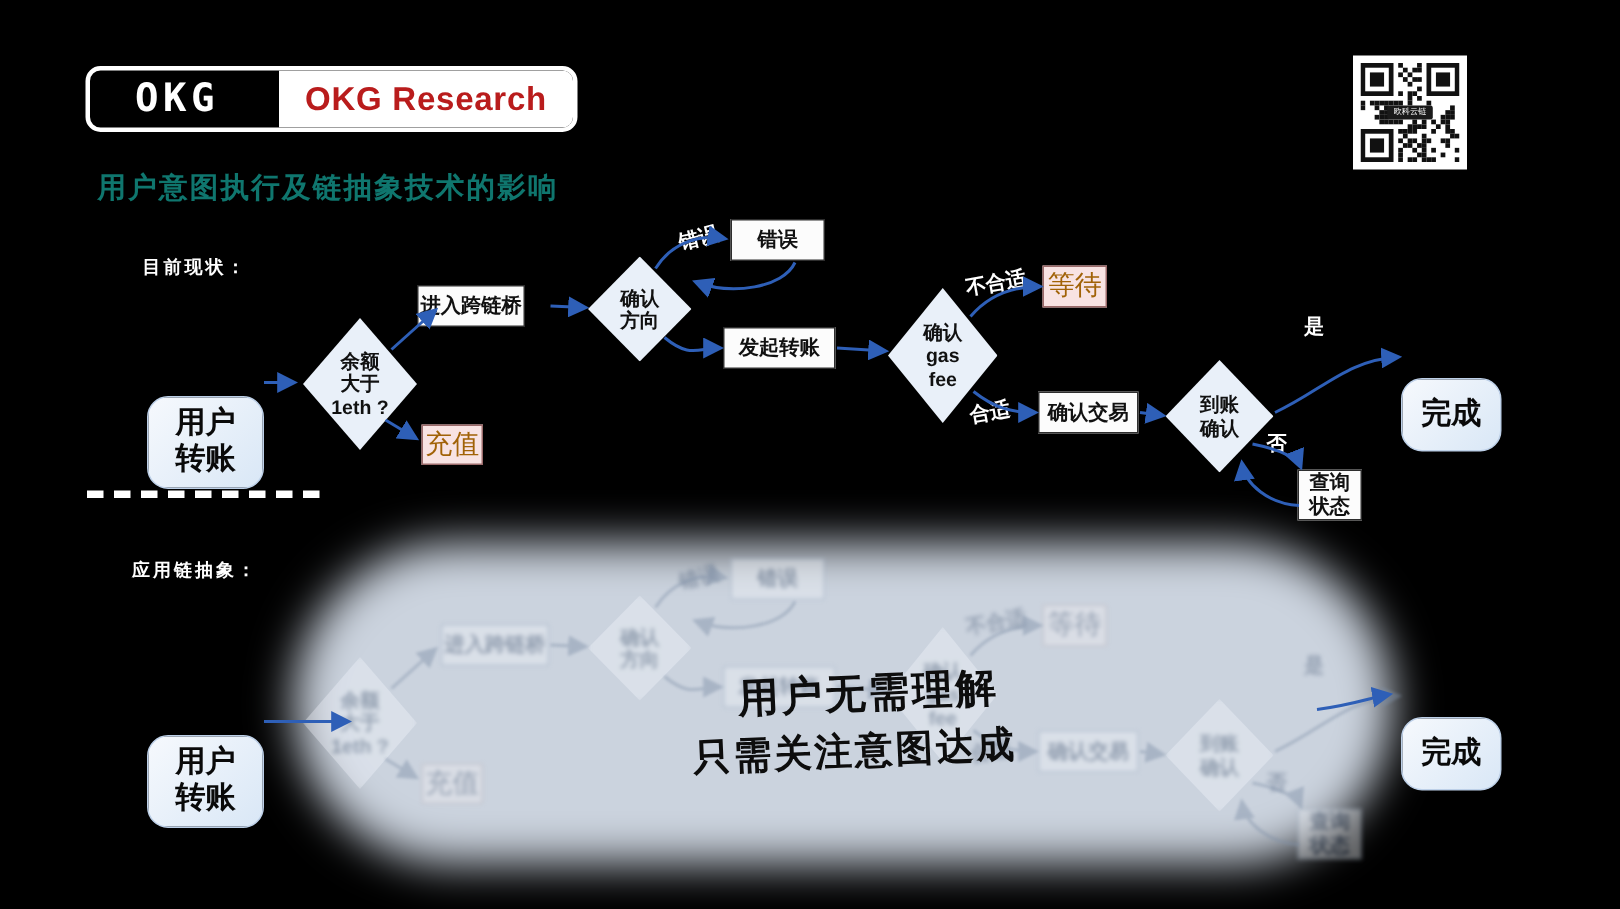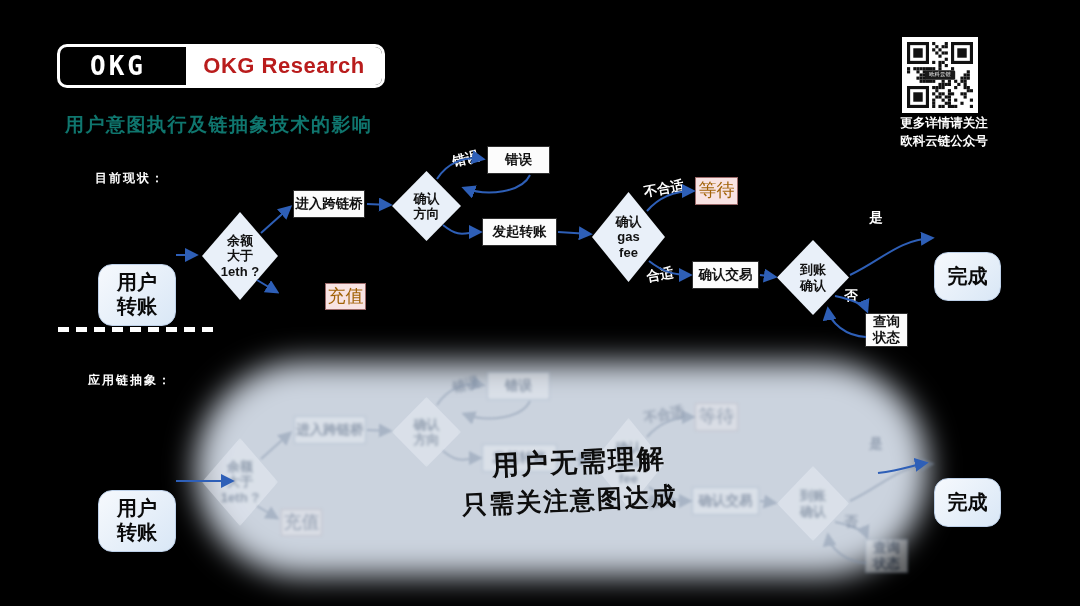--- a/index.html
+++ b/index.html
@@ -203,24 +203,20 @@
         <rect x="42" y="0" width="21" height="21" fill="#111"></rect>
         <rect x="45" y="3" width="15" height="15" fill="#fff"></rect>
         <rect x="48" y="6" width="9" height="9" fill="#111"></rect>
         <rect x="0" y="42" width="21" height="21" fill="#111"></rect>
         <rect x="3" y="45" width="15" height="15" fill="#fff"></rect>
         <rect x="6" y="48" width="9" height="9" fill="#111"></rect>
         <rect x="17" y="27" width="29" height="9" fill="#1a1a1a" rx="1.5"></rect>
         <text x="31.5" y="32.6" text-anchor="middle" font-size="5.2" fill="#fff" font-family="Liberation Sans, sans-serif">欧科云链</text>
       </svg>
   </div>
-  <div class="qr-caption">
-    <div>更多详情请关注</div>
-    <div>欧科云链公众号</div>
-  </div>
 
   <div class="section-label" id="label-current">目前现状：</div>
   <div class="dashes">
     <div class="dash"></div>
       <div class="dash"></div>
       <div class="dash"></div>
     <div class="dash"></div>
       <div class="dash"></div>
       <div class="dash"></div>
     <div class="dash"></div>
@@ -341,24 +337,24 @@
   <div id="chart-top">
       <div class="node rounded" style="left: 98px; top: 224px; width: 78px; height: 62px;">
         <div class="ln">用户</div>
         <div class="ln">转账</div>
       </div>
       <div class="node diamond" style="left: 202px; top: 212px; width: 76px; height: 88px;">
         <div class="ln">余额</div>
         <div class="ln">大于</div>
         <div class="ln">1eth ?</div>
       </div>
-      <div class="node pink" style="left: 281px; top: 283px; width: 41px; height: 27px; margin-left: 44px;">
+      <div class="node pink" style="left: 281px; top: 283px; width: 41px; height: 27px;">
         <div class="ln">充值</div>
       </div>
-      <div class="node box" style="left: 293px; top: 190px; width: 72px; height: 28px;">
+      <div class="node box" style="left: 278px; top: 190px; width: 72px; height: 28px;">
         <div class="ln">进入跨链桥</div>
       </div>
       <div class="node diamond" style="left: 392px; top: 171px; width: 69px; height: 70px;">
         <div class="ln">确认</div>
         <div class="ln">方向</div>
       </div>
       <div class="node edgelabel" style="left: 448px; top: 150px; width: 36px; height: 18px; transform: rotate(-14deg);">
         <div class="ln">错误</div>
       </div>
       <div class="node box" style="left: 487px; top: 146px; width: 63px; height: 28px;">

